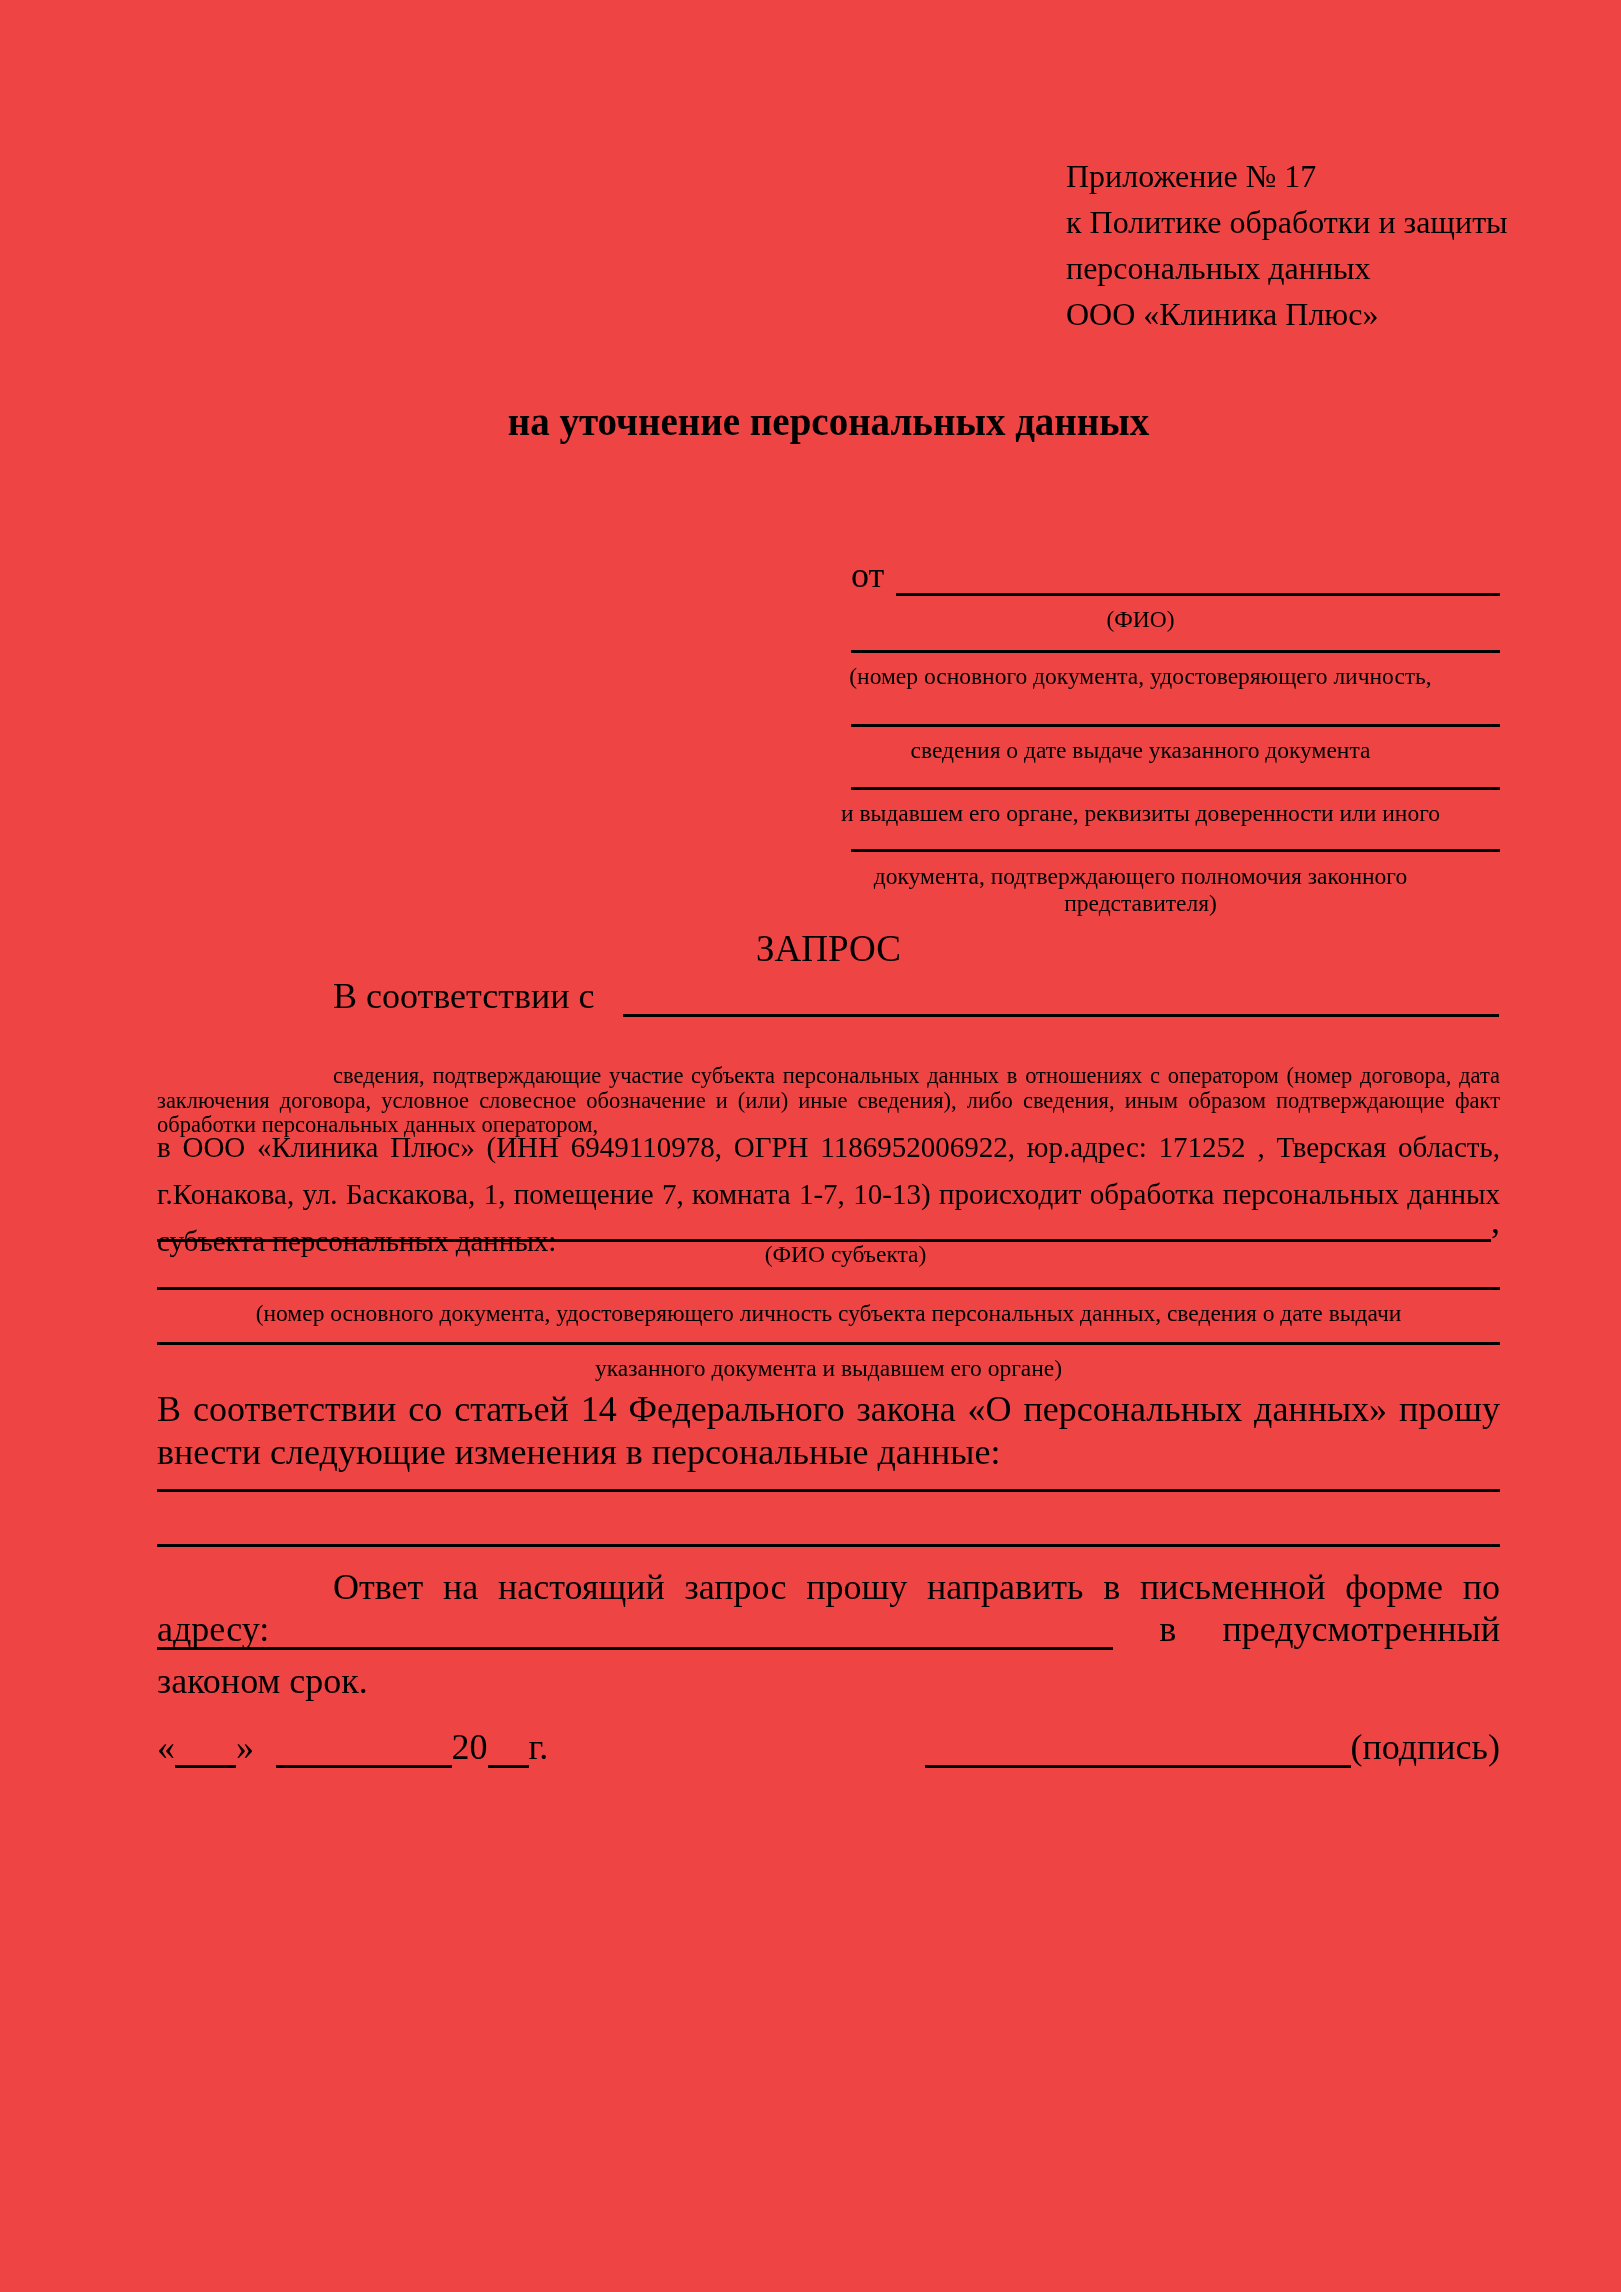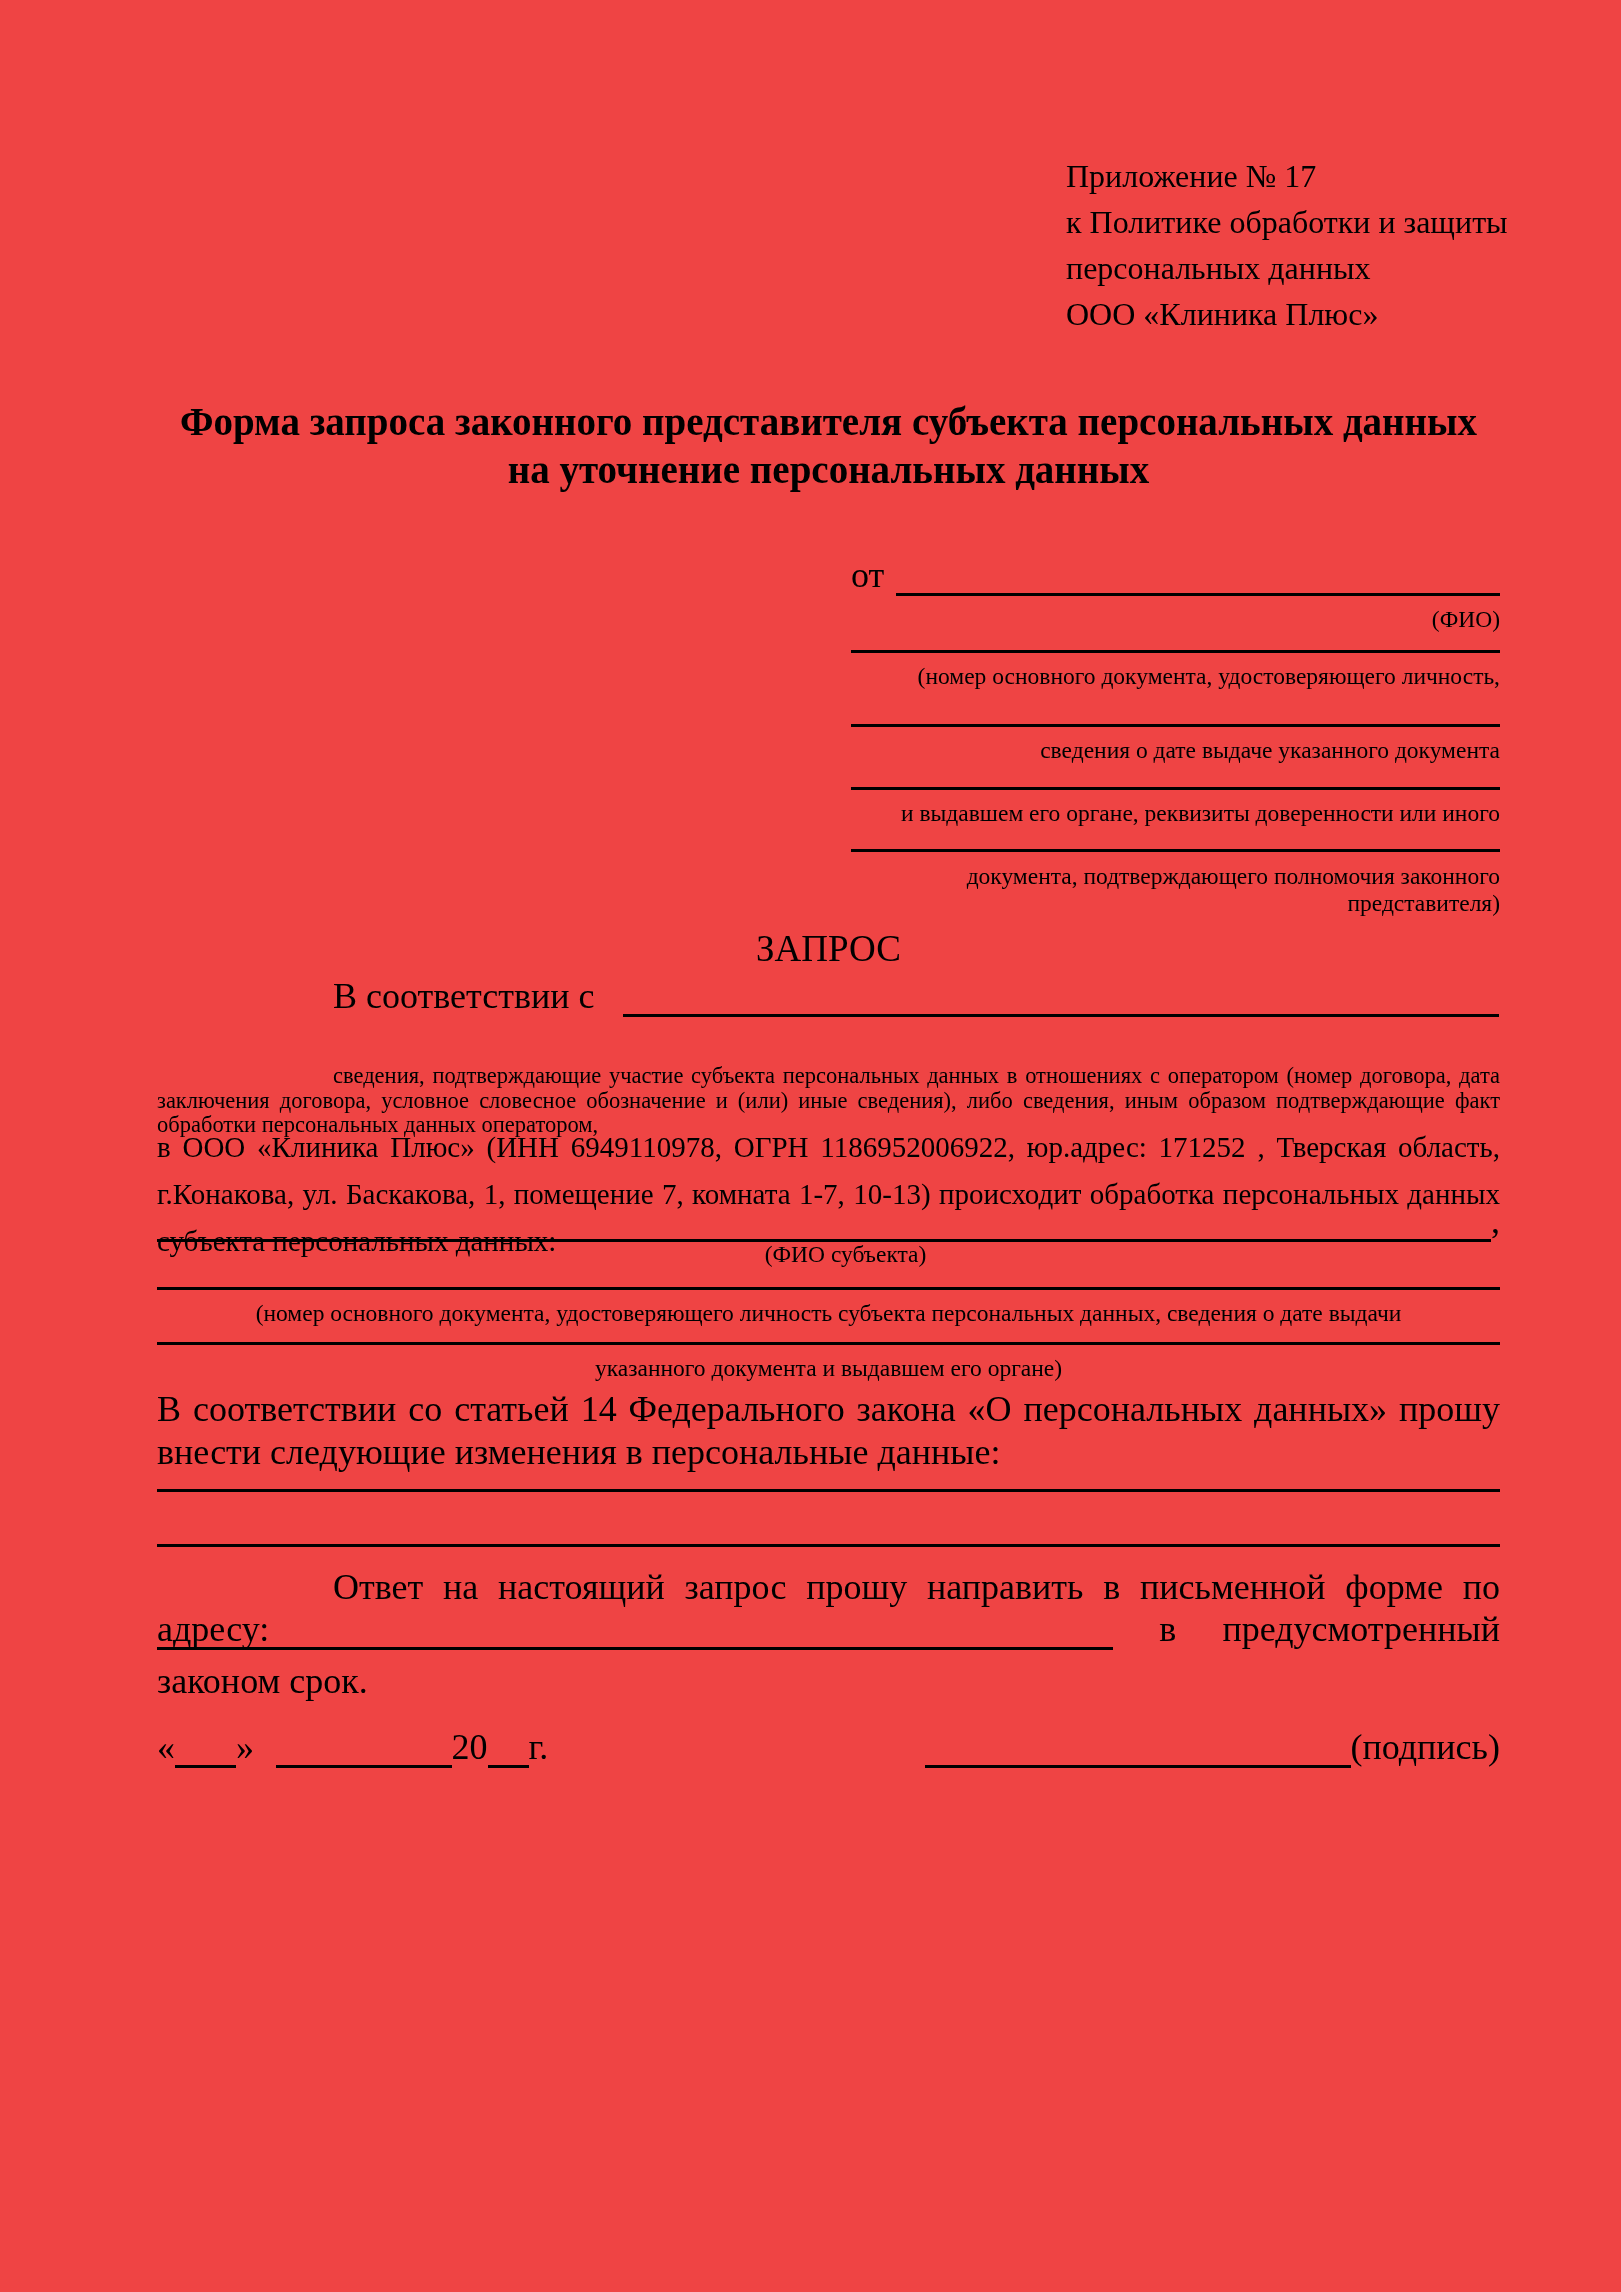--- a/index.html
+++ b/index.html
@@ -12,21 +12,21 @@
   }
   .fill { border-bottom:3.9px solid #000000; }
 
   .header-block { position:absolute; left:1066px; top:153px; font-size:32px; line-height:46px; white-space:nowrap; }
 
   .title { position:absolute; left:157px; top:398px; width:1343px; text-align:center; font-weight:bold; font-size:39px; line-height:48px; }
 
   .addr-org { position:absolute; left:851px; top:526px; font-size:36px; white-space:nowrap; }
   .from-row { position:absolute; left:851px; top:555px; width:649px; height:41px; display:flex; align-items:flex-end; font-size:36px; }
   .from-row .fill { flex:1; margin-left:11.8px; height:100%; }
-  .addr-cap { position:absolute; left:851px; width:649px; text-align:right; font-size:23.5px; }
+  .addr-cap { position:absolute; left:816px; width:649px; text-align:center; font-size:23.5px; }
   .fio-caption { top:606px; }
   .addr-blank { position:absolute; left:851px; width:649px; }
   .ab1 { top:627px; height:25.5px; }
   .ac1 { top:663px; }
   .ab2 { top:700px; height:27.4px; }
   .ac2 { top:737px; }
   .ab3 { top:763px; height:27.4px; }
   .ac3 { top:800px; }
   .ab4 { top:825px; height:27.4px; }
   .ac4 { top:863px; }
@@ -75,21 +75,20 @@
 <div class="page">
 
   <div class="header-block">
     <div>Приложение № 17</div>
     <div>к Политике обработки и защиты</div>
     <div>персональных данных</div>
     <div>ООО «Клиника Плюс»</div>
   </div>
 
   <div class="title">
-    <div>Форма запроса законного представителя субъекта персональных данных</div>
     <div>на уточнение персональных данных</div>
   </div>
 
 
   <div class="from-row">
     <span>от</span>
     <span class="fill"></span>
   </div>
   <div class="addr-cap fio-caption">(ФИО)</div>
 

